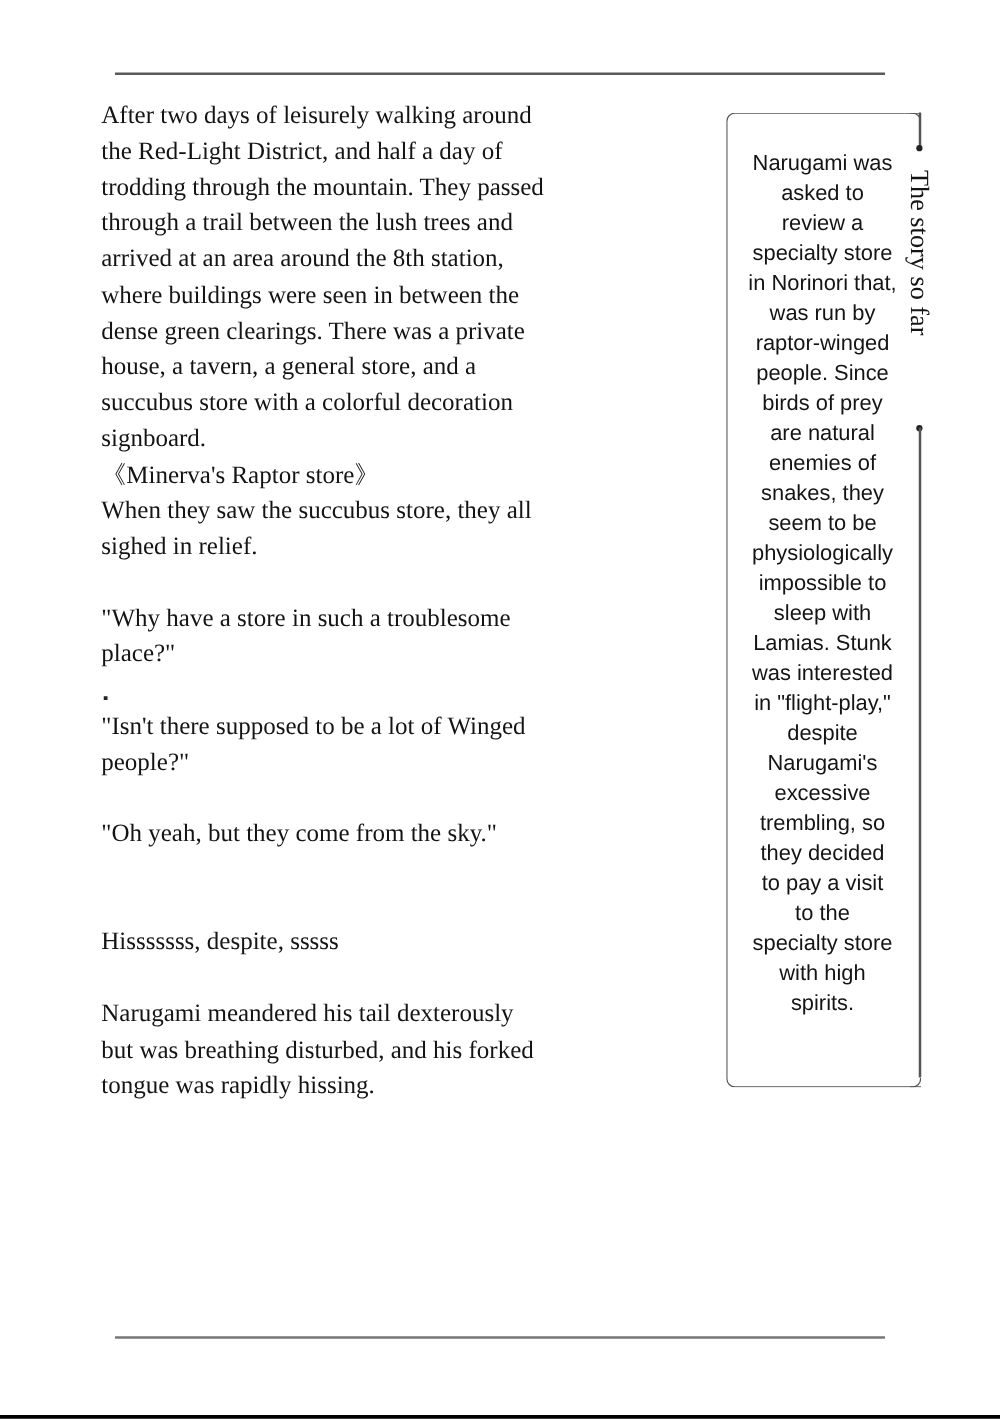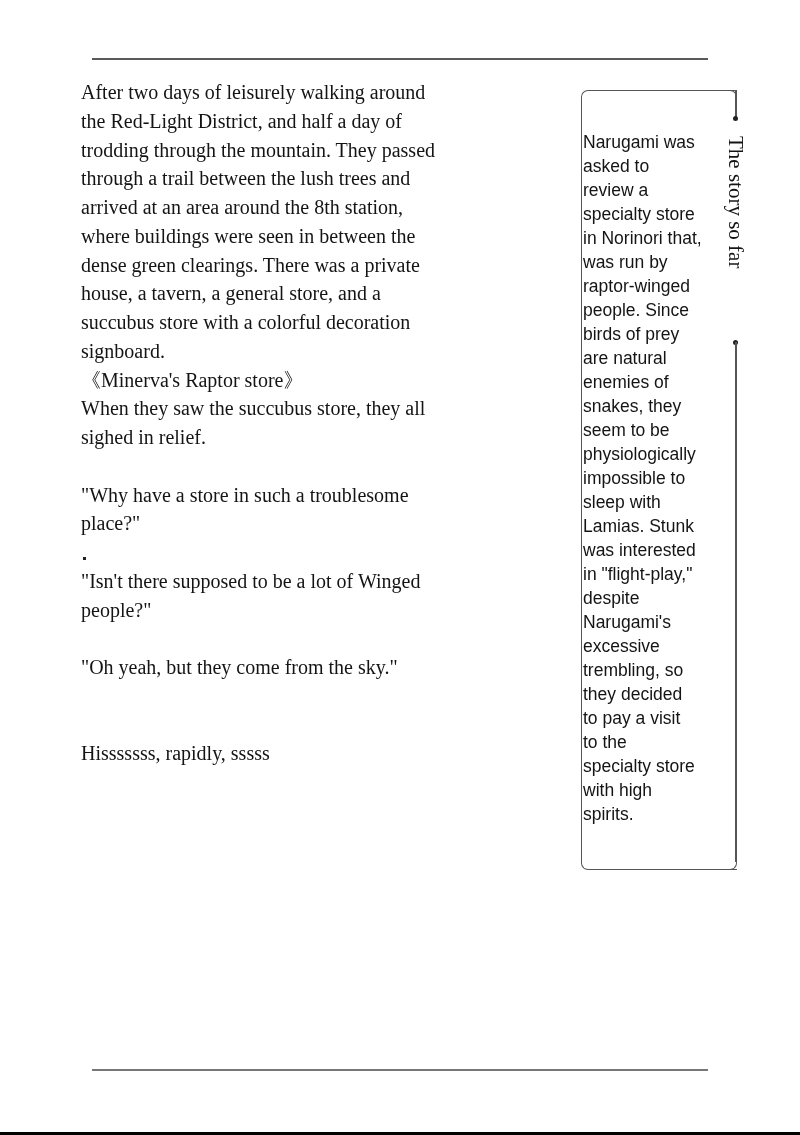--- a/index.html
+++ b/index.html
@@ -22,21 +22,21 @@
   .sidebar-right-top { position: absolute; left: 735px; top: 90px; width: 1.5px; height: 28px; background: #555; }
   .sidebar-right-top-cap { position: absolute; left: 728px; top: 90px; width: 9px; height: 7px; border-top: 1.5px solid #555; border-right: 1.5px solid #555; border-top-right-radius: 7px; box-sizing: border-box; }
   .sidebar-right-bottom { position: absolute; left: 735px; top: 342px; width: 1.5px; height: 520px; background: #555; }
   .sidebar-right-bottom-cap { position: absolute; left: 728px; top: 862px; width: 9px; height: 8px; border-bottom: 1.5px solid #555; border-right: 1.5px solid #555; border-bottom-right-radius: 7px; box-sizing: border-box; }
   .dot { position: absolute; width: 5px; height: 5px; border-radius: 50%; background: #222; }
   .dot.d1 { left: 733px; top: 116px; }
   .dot.d2 { left: 733px; top: 340px; }
   .sidebar-text {
     position: absolute; left: 583px; top: 118px; width: 150px;
     font-family: "Liberation Sans", sans-serif; font-size: 17.5px; line-height: 24px;
-    color: #141414; text-align: left; margin-top: 12px;
+    color: #141414; text-align: center;
   }
   .vertical-label {
     position: absolute; left: 726px; top: 136px;
     writing-mode: vertical-rl;
     font-family: "Liberation Serif", serif; font-size: 21px; color: #141414;
     line-height: 20px; white-space: nowrap;
   }
   .bottom-bar { position: absolute; left: 0; top: 1132px; width: 800px; height: 3px; background: #000; }
 </style>
 </head>
@@ -61,22 +61,25 @@
   <div class="gap"></div>
   <p>"Why have a store in such a troublesome
 place?"</p>
   <div class="gap"></div>
   <p>"Isn't there supposed to be a lot of Winged
 people?"</p>
   <div class="gap"></div>
   <p>"Oh yeah, but they come from the sky."</p>
   <div class="gap"></div>
   <div class="gap"></div>
-  <p>Hisssssss, rapidly, sssss</p>
+  <p>Hisssssss, despite, sssss</p>
   <div class="gap"></div>
+  <p>Narugami meandered his tail dexterously
+but was breathing disturbed, and his forked
+tongue was rapidly hissing.</p>
 </div>
 
 <div class="stray-dot"></div>
 
 <div class="sidebar-box"></div>
 <div class="sidebar-right-top-cap"></div>
 <div class="sidebar-right-top"></div>
 <div class="dot d1"></div>
 <div class="vertical-label">The story so far</div>
 <div class="dot d2"></div>

